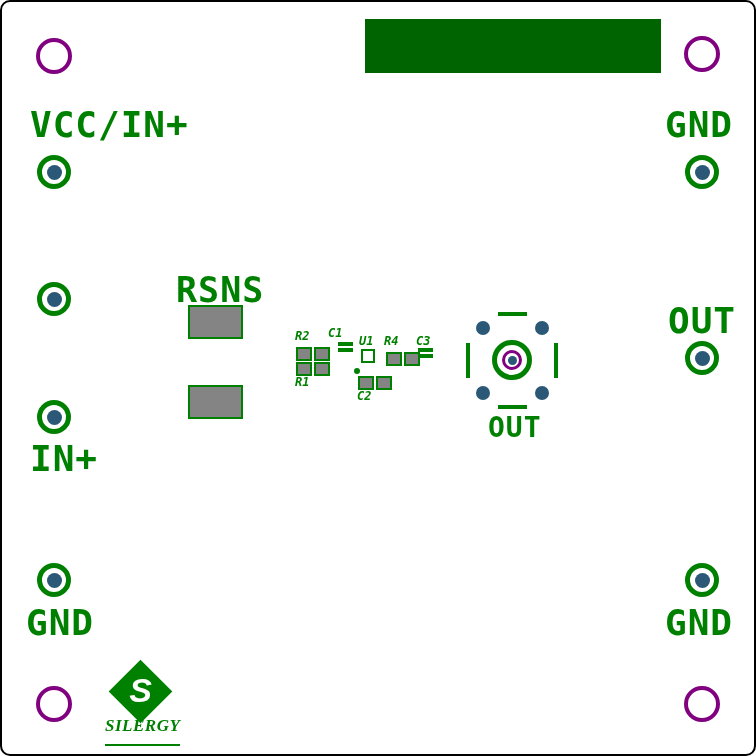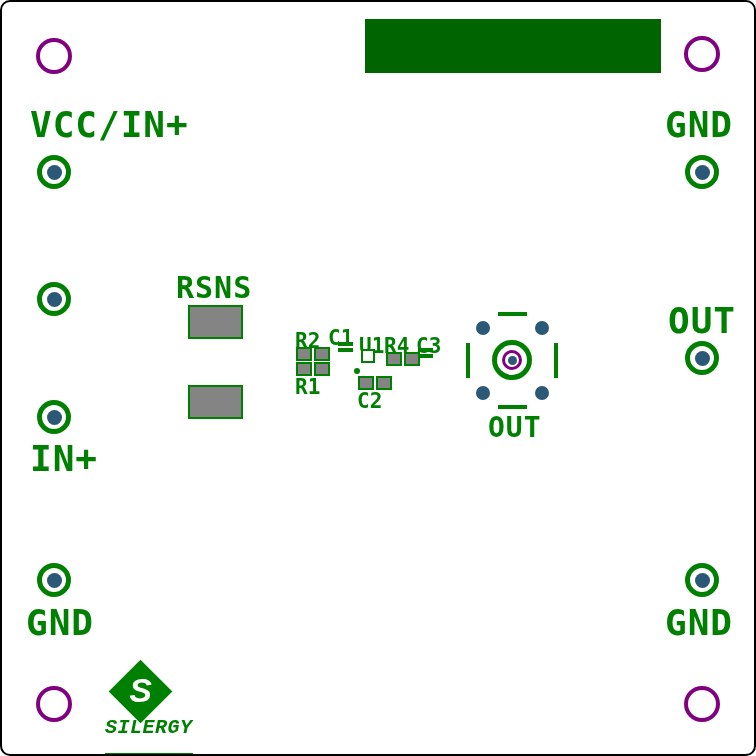--- a/index.html
+++ b/index.html
@@ -21,23 +21,23 @@
     border-radius:50%;box-sizing:border-box;background:#fff;
   }
   .pth-pad{
     position:absolute;width:34px;height:34px;border:5px solid var(--green);
     border-radius:50%;box-sizing:border-box;background:#fff;
     display:flex;align-items:center;justify-content:center;
   }
   .pth-pad .hole{width:15px;height:15px;border-radius:50%;background:var(--blue);}
   .lbl{position:absolute;color:var(--green);font-weight:bold;white-space:nowrap;line-height:1.05;}
   .lbl.big{font-size:36px;letter-spacing:1px;}
-  .lbl.med{font-size:30px;letter-spacing:1px;}
+  .lbl.med{font-size:35px;letter-spacing:1px;}
   .lbl.out{font-size:28px;letter-spacing:1px;}
-  .lbl.ref{font-size:21px;letter-spacing:0;}
+  .lbl.ref{font-size:12px;letter-spacing:0;font-style:italic;}
   .rsns-pad{
     position:absolute;width:55px;height:34px;background:var(--gray);
     border:2px solid var(--green);box-sizing:border-box;
   }
   .chip{position:absolute;display:flex;gap:2px;}
   .chip.v{flex-direction:column;}
   .chip .pad{flex:1;background:var(--gray);border:2px solid var(--green);box-sizing:border-box;}
   .chip.h .pad{height:14px;width:16px;}
   .chip.v .pad{width:15px;height:15px;}
   .u1-body{position:absolute;width:14px;height:14px;background:#fff;border:2px solid var(--green);box-sizing:border-box;}
@@ -58,22 +58,22 @@
     position:absolute;left:116px;top:667px;width:45px;height:45px;
     background:var(--green);transform:rotate(45deg);
   }
   .logo-letter{
     position:absolute;left:116px;top:663px;width:45px;height:50px;
     color:#fff;font-family:"Liberation Sans",sans-serif;font-weight:bold;font-style:italic;
     font-size:34px;display:flex;align-items:center;justify-content:center;
   }
   .logo-text{
     position:absolute;left:103px;top:714px;color:var(--green);
-    font-family:Liberation Mono, monospace;font-weight:bold;font-style:italic;
-    font-size:20px;border-bottom:2px solid var(--green);padding-bottom:14px;letter-spacing:0.5px;
+    font-family:Liberation Serif, serif;font-weight:bold;font-style:italic;
+    font-size:17px;border-bottom:2px solid var(--green);padding-bottom:8px;letter-spacing:0.5px;
   }
   .footer-line{position:absolute;color:var(--green);font-weight:bold;font-size:19px;white-space:nowrap;letter-spacing:0.5px;}
 </style>
 </head>
 <body>
 
 <div class="board">
 
   <div class="top-bar"></div>
 

